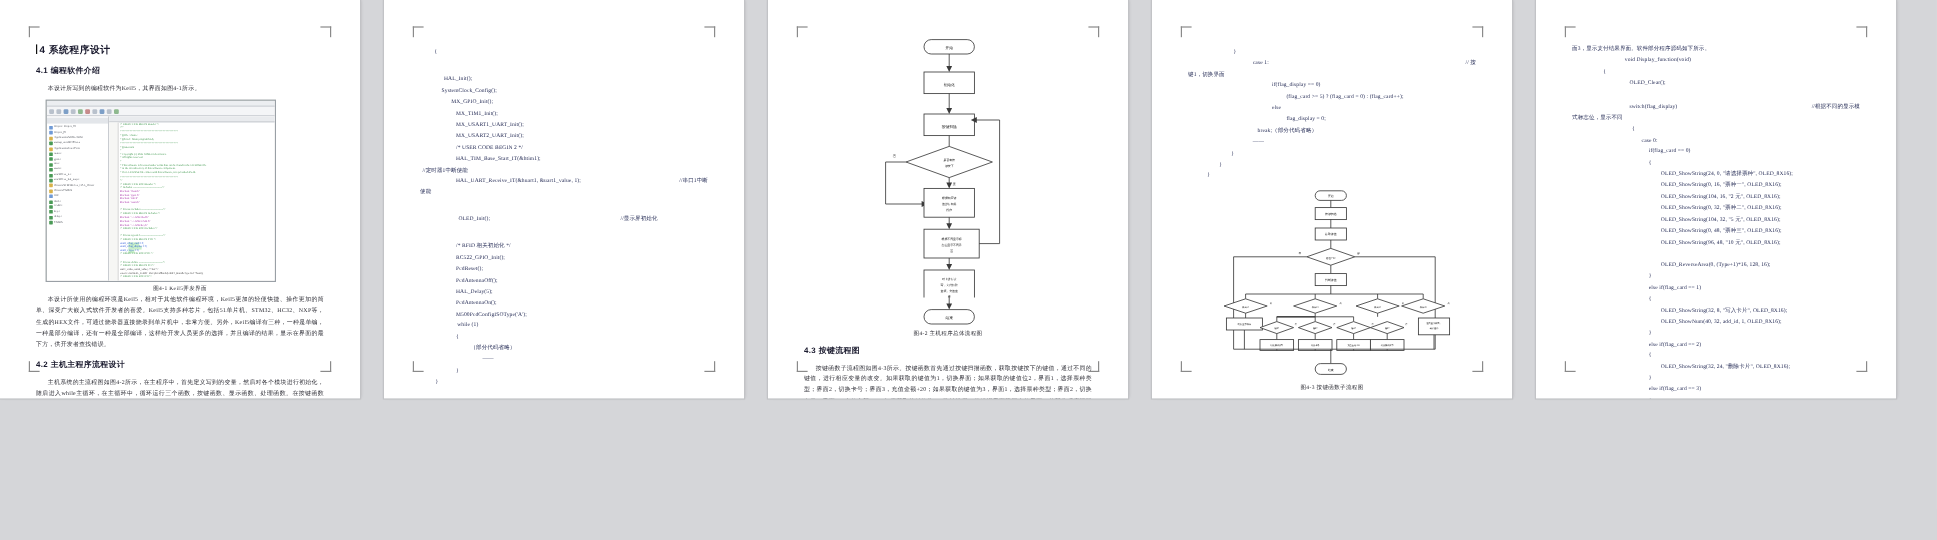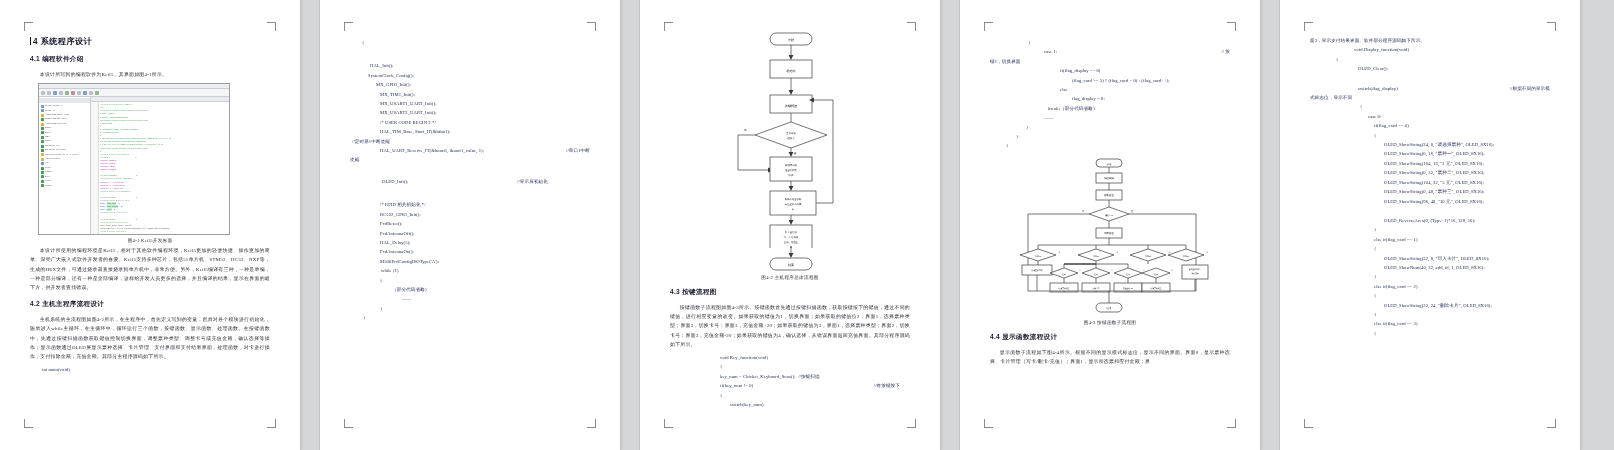--- a/index.html
+++ b/index.html
@@ -13,21 +13,21 @@
   #viewer {
     position: relative;
     width: 1614px; height: 450px;
     background: #d5d6d9;
     display: flex;
     align-items: flex-start;
   }
   .page {
     position: relative;
     width: 300px;
-    height: 450px;
+    height: 332px;
     background: #ffffff;
     margin-right: 20px;
     box-shadow: 0 0 0 1px #c2c3c6, 1px 0 3px rgba(0,0,0,.18);
     overflow: hidden;
     flex: 0 0 300px;
   }
   .page:first-child { margin-left: 10px; }
   
   .cmark { position: absolute; width: 9px; height: 9px; }
   .cmark.tl { top: 22px; left: 24px; border-left: 1px solid #8a8a8a; border-top: 1px solid #8a8a8a; }

